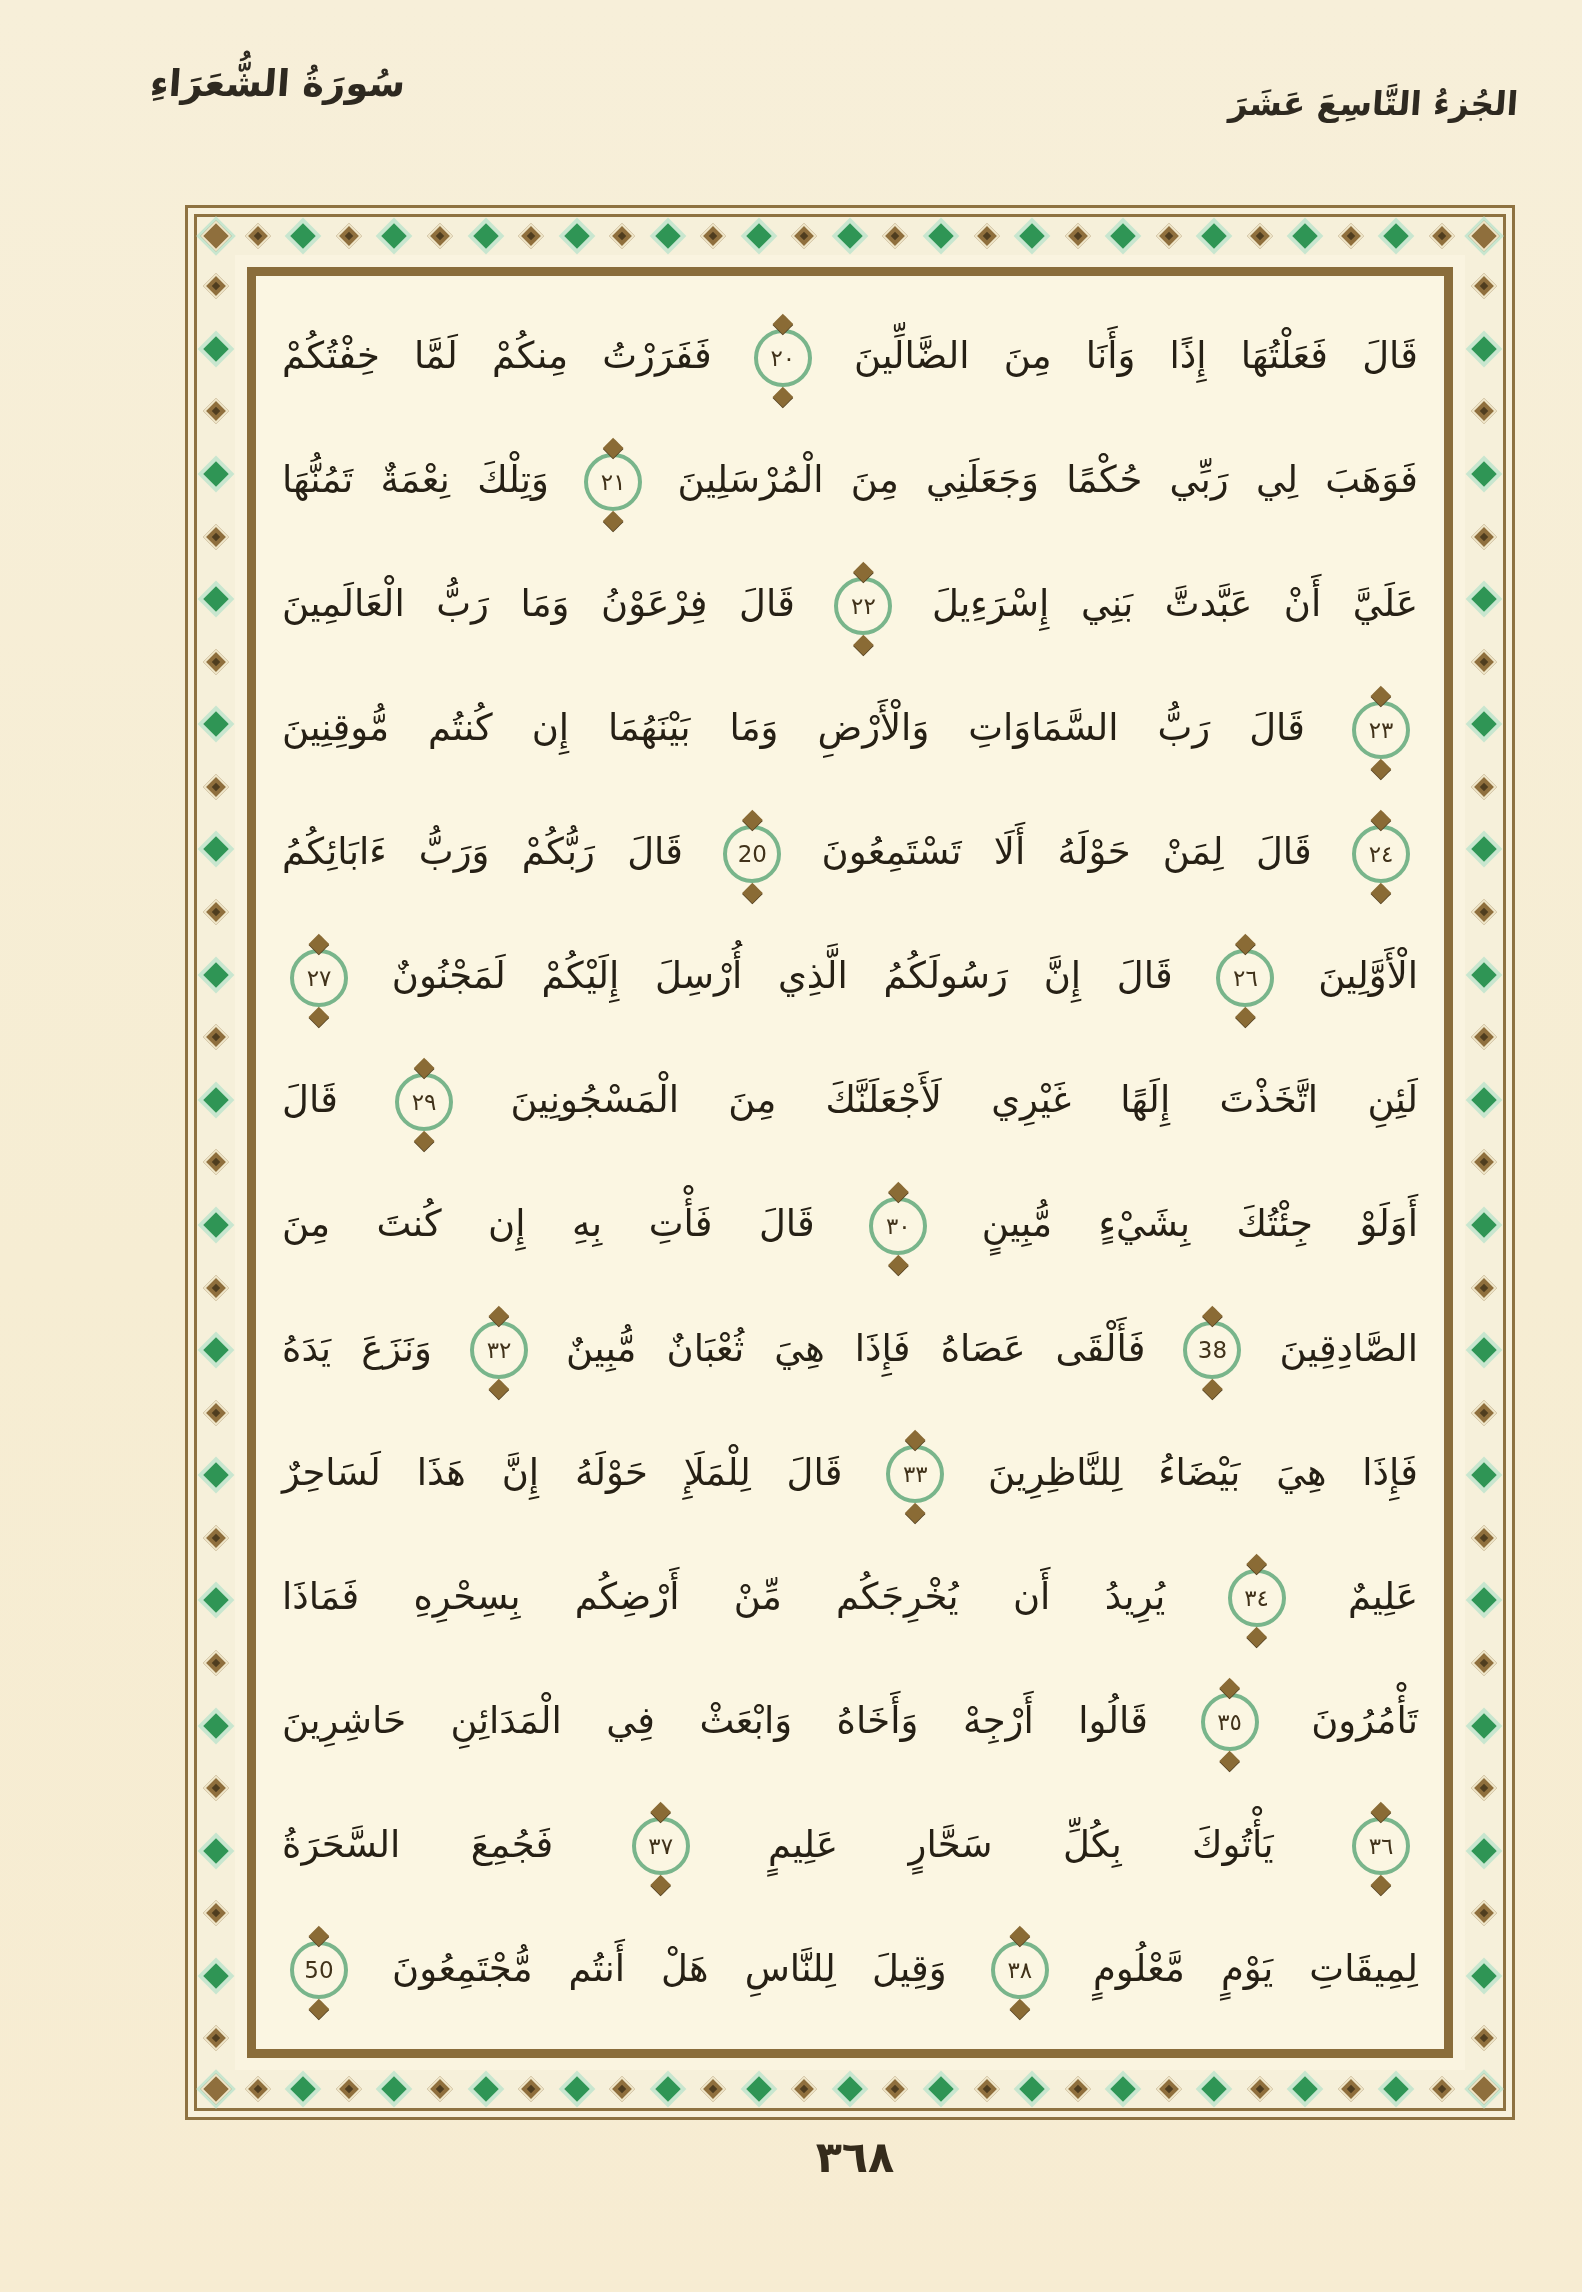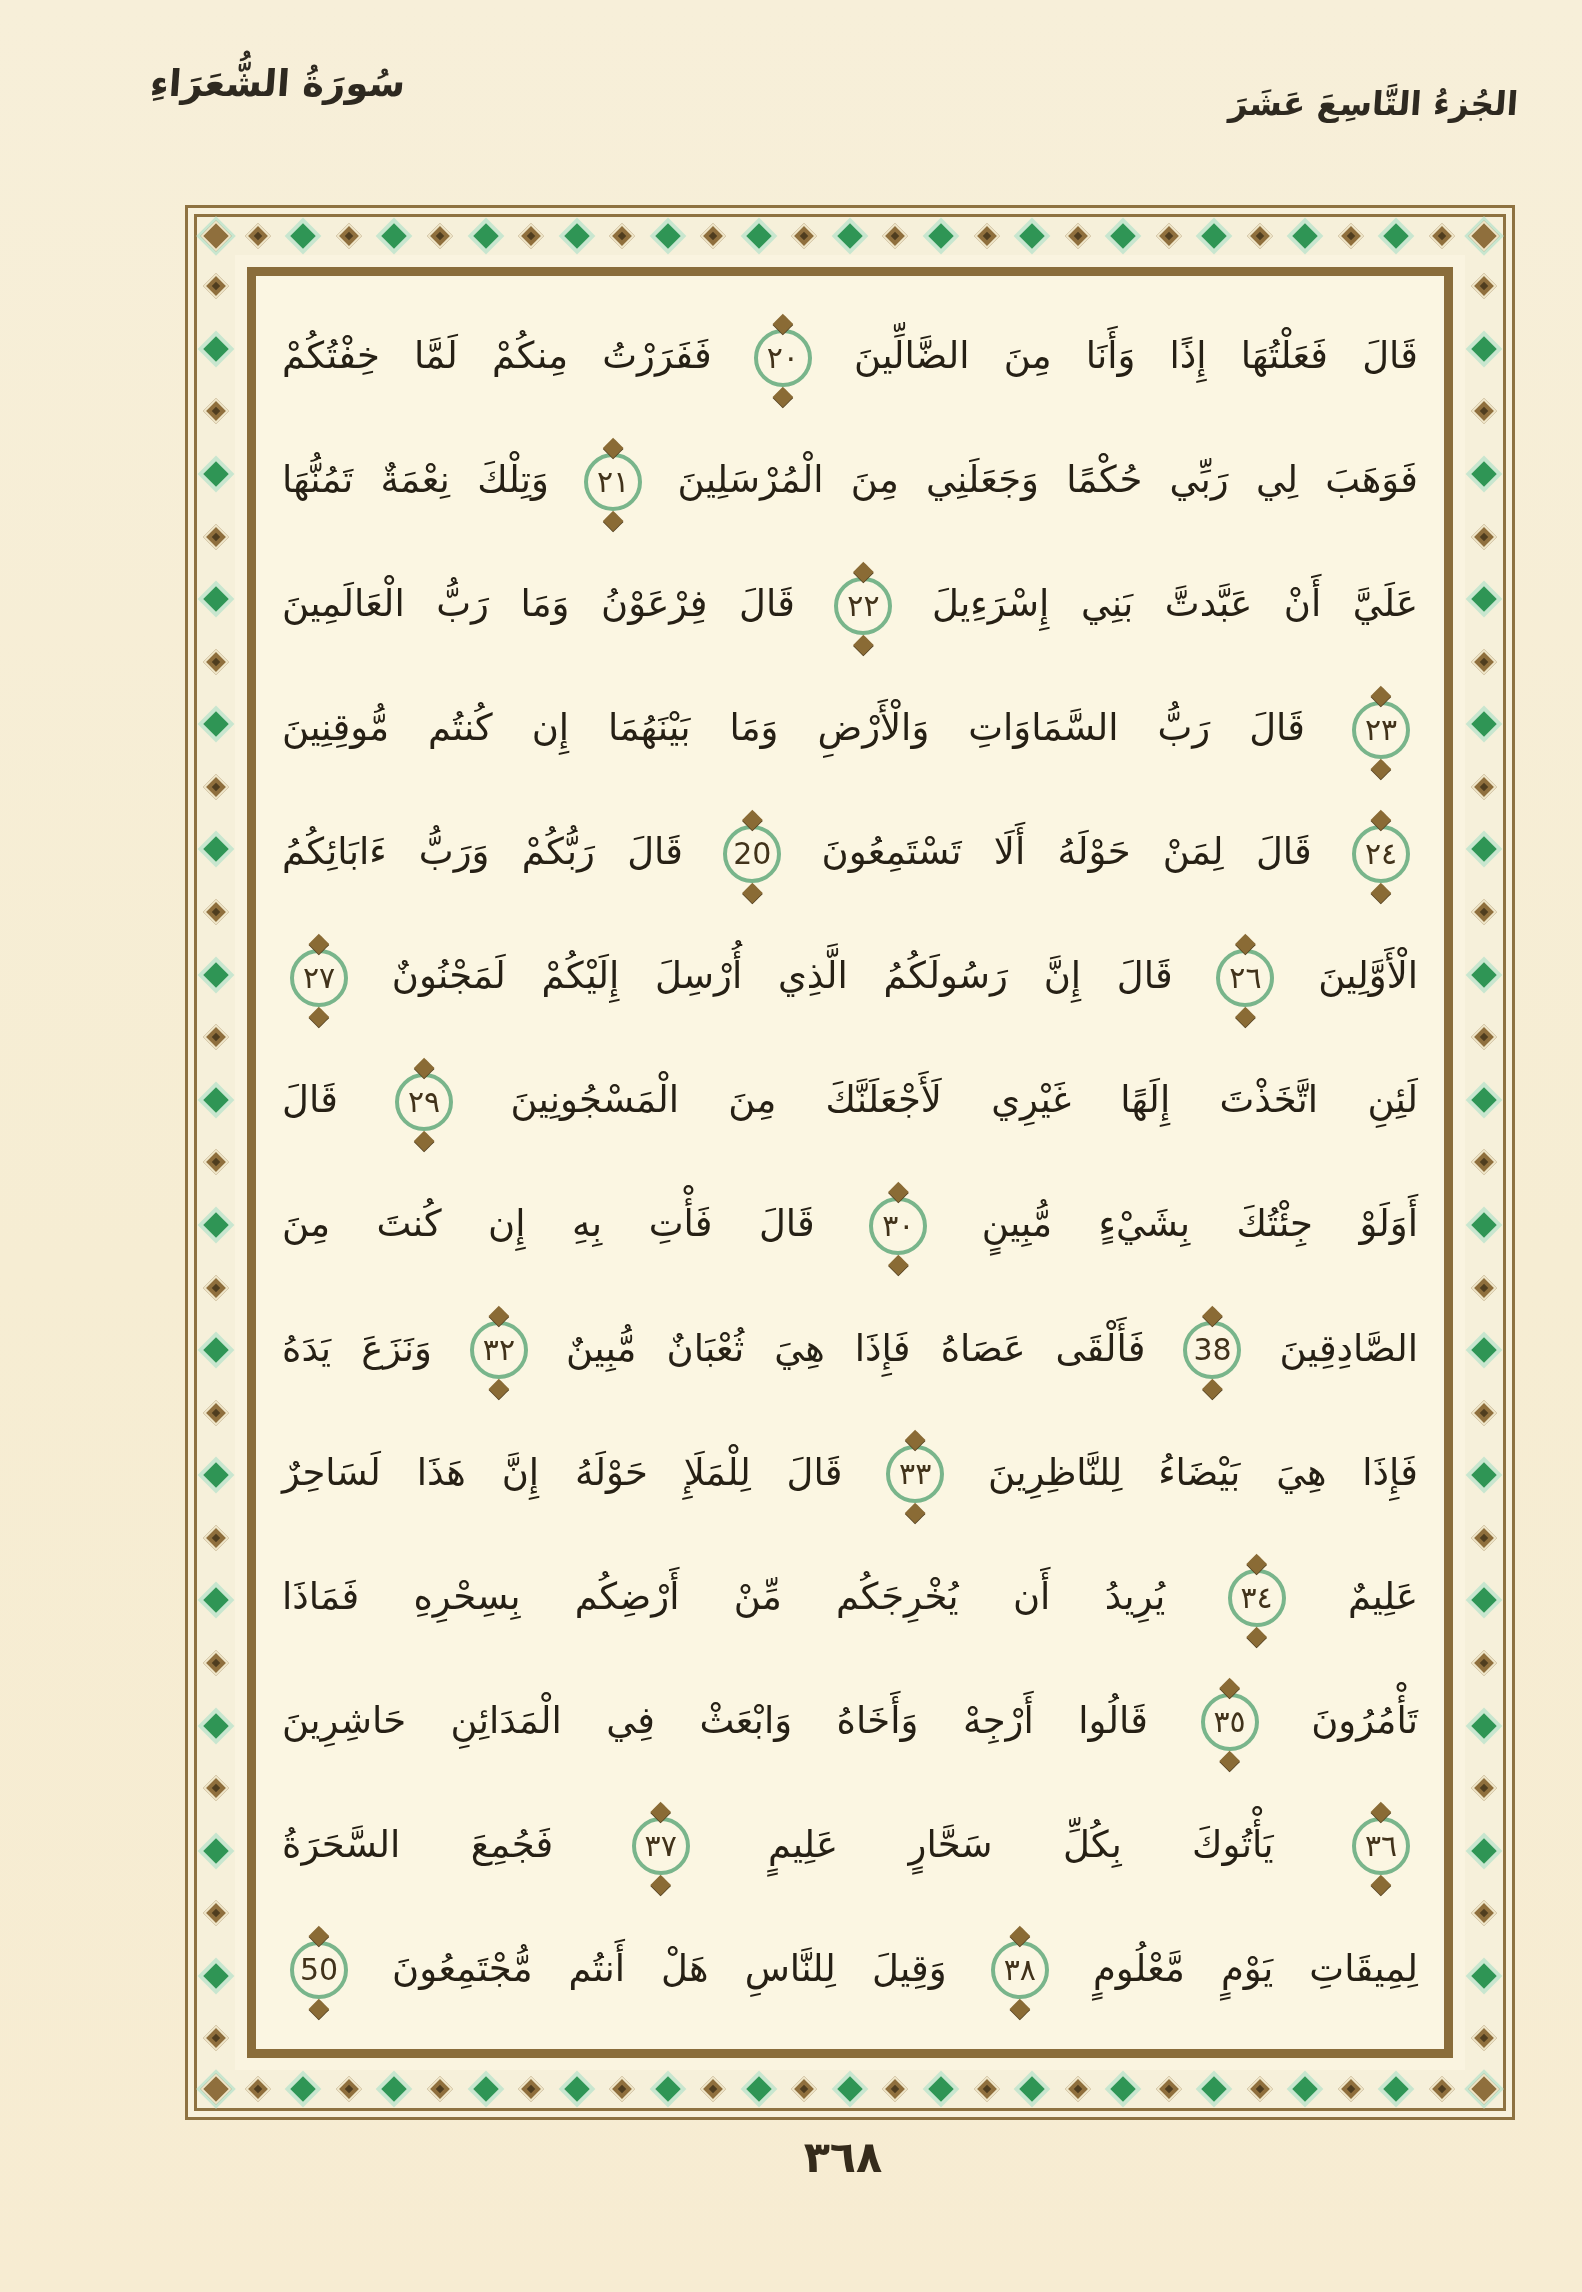--- a/index.html
+++ b/index.html
@@ -46,30 +46,30 @@
            padding:24px 26px;display:flex;flex-direction:column;justify-content:space-between;}
 
   
   .qline{direction:rtl;text-align:justify;text-align-last:justify;
          height:112px;line-height:112px;font-size:37px;color:#262015;
          font-family:"DejaVu Sans",sans-serif;white-space:nowrap;overflow:visible;}
   .seg{letter-spacing:0px;}
   .aya{display:inline-block;width:50px;height:50px;box-sizing:content-box;
        border:4px solid #79b58b;border-radius:50%;position:relative;
        vertical-align:middle;text-align:right;line-height:50px;
-       font-size:30px;color:#41321a;margin:0 8px;background:#fbf6e2;
+       font-size:23px;color:#41321a;margin:0 8px;background:#fbf6e2;
        text-align-last:center;}
   .aya::before,.aya::after{content:"◆";position:absolute;left:50%;
        transform:translateX(-50%);color:#8a6b35;font-size:27px;line-height:1;
        text-shadow:0 1px 0 #4f3d1f;}
   .aya::before{top:-25px;}
   .aya::after{bottom:-25px;}
 
   
-  .pageno{position:absolute;left:178px;width:1330px;top:2132px;
+  .pageno{position:absolute;left:190px;width:1330px;top:2132px;
           text-align:center;font-size:43px;font-weight:bold;color:#352b1b;
           direction:rtl;}
 </style>
 </head>
 <body>
 
 <div class="hdr hdr-left">سُورَةُ الشُّعَرَاءِ</div>
 <div class="hdr hdr-right">الجُزءُ التَّاسِعَ عَشَرَ</div>
 
 <div class="frame">

